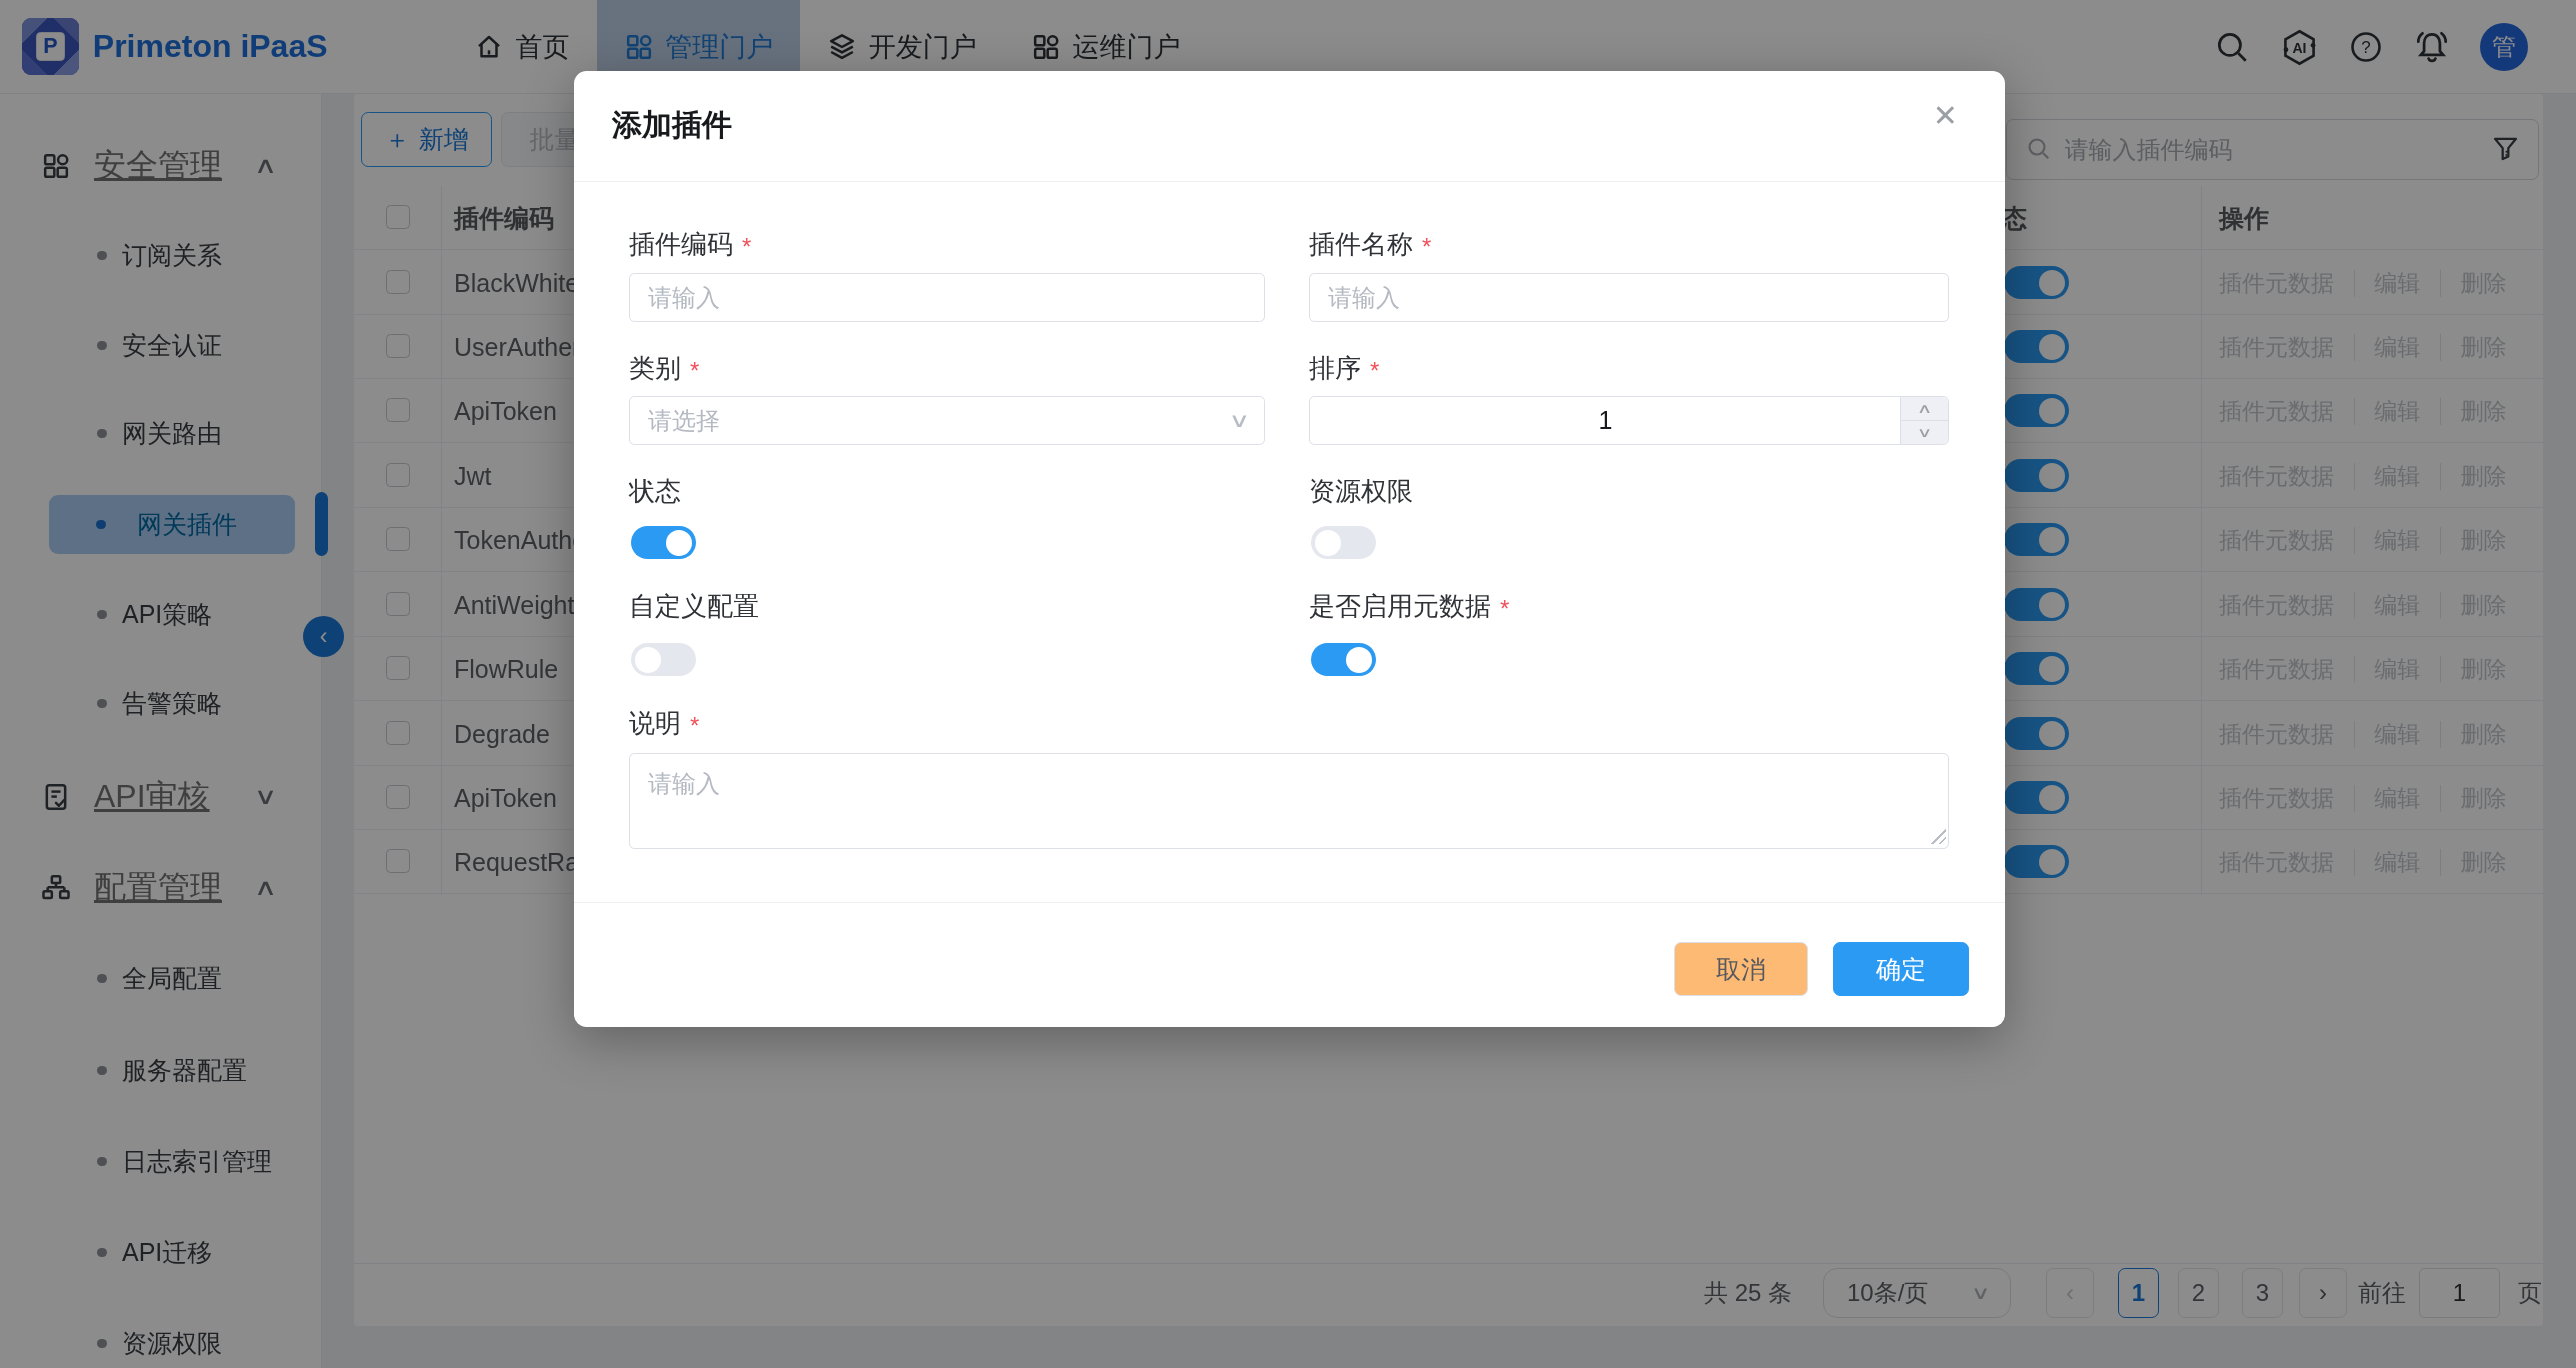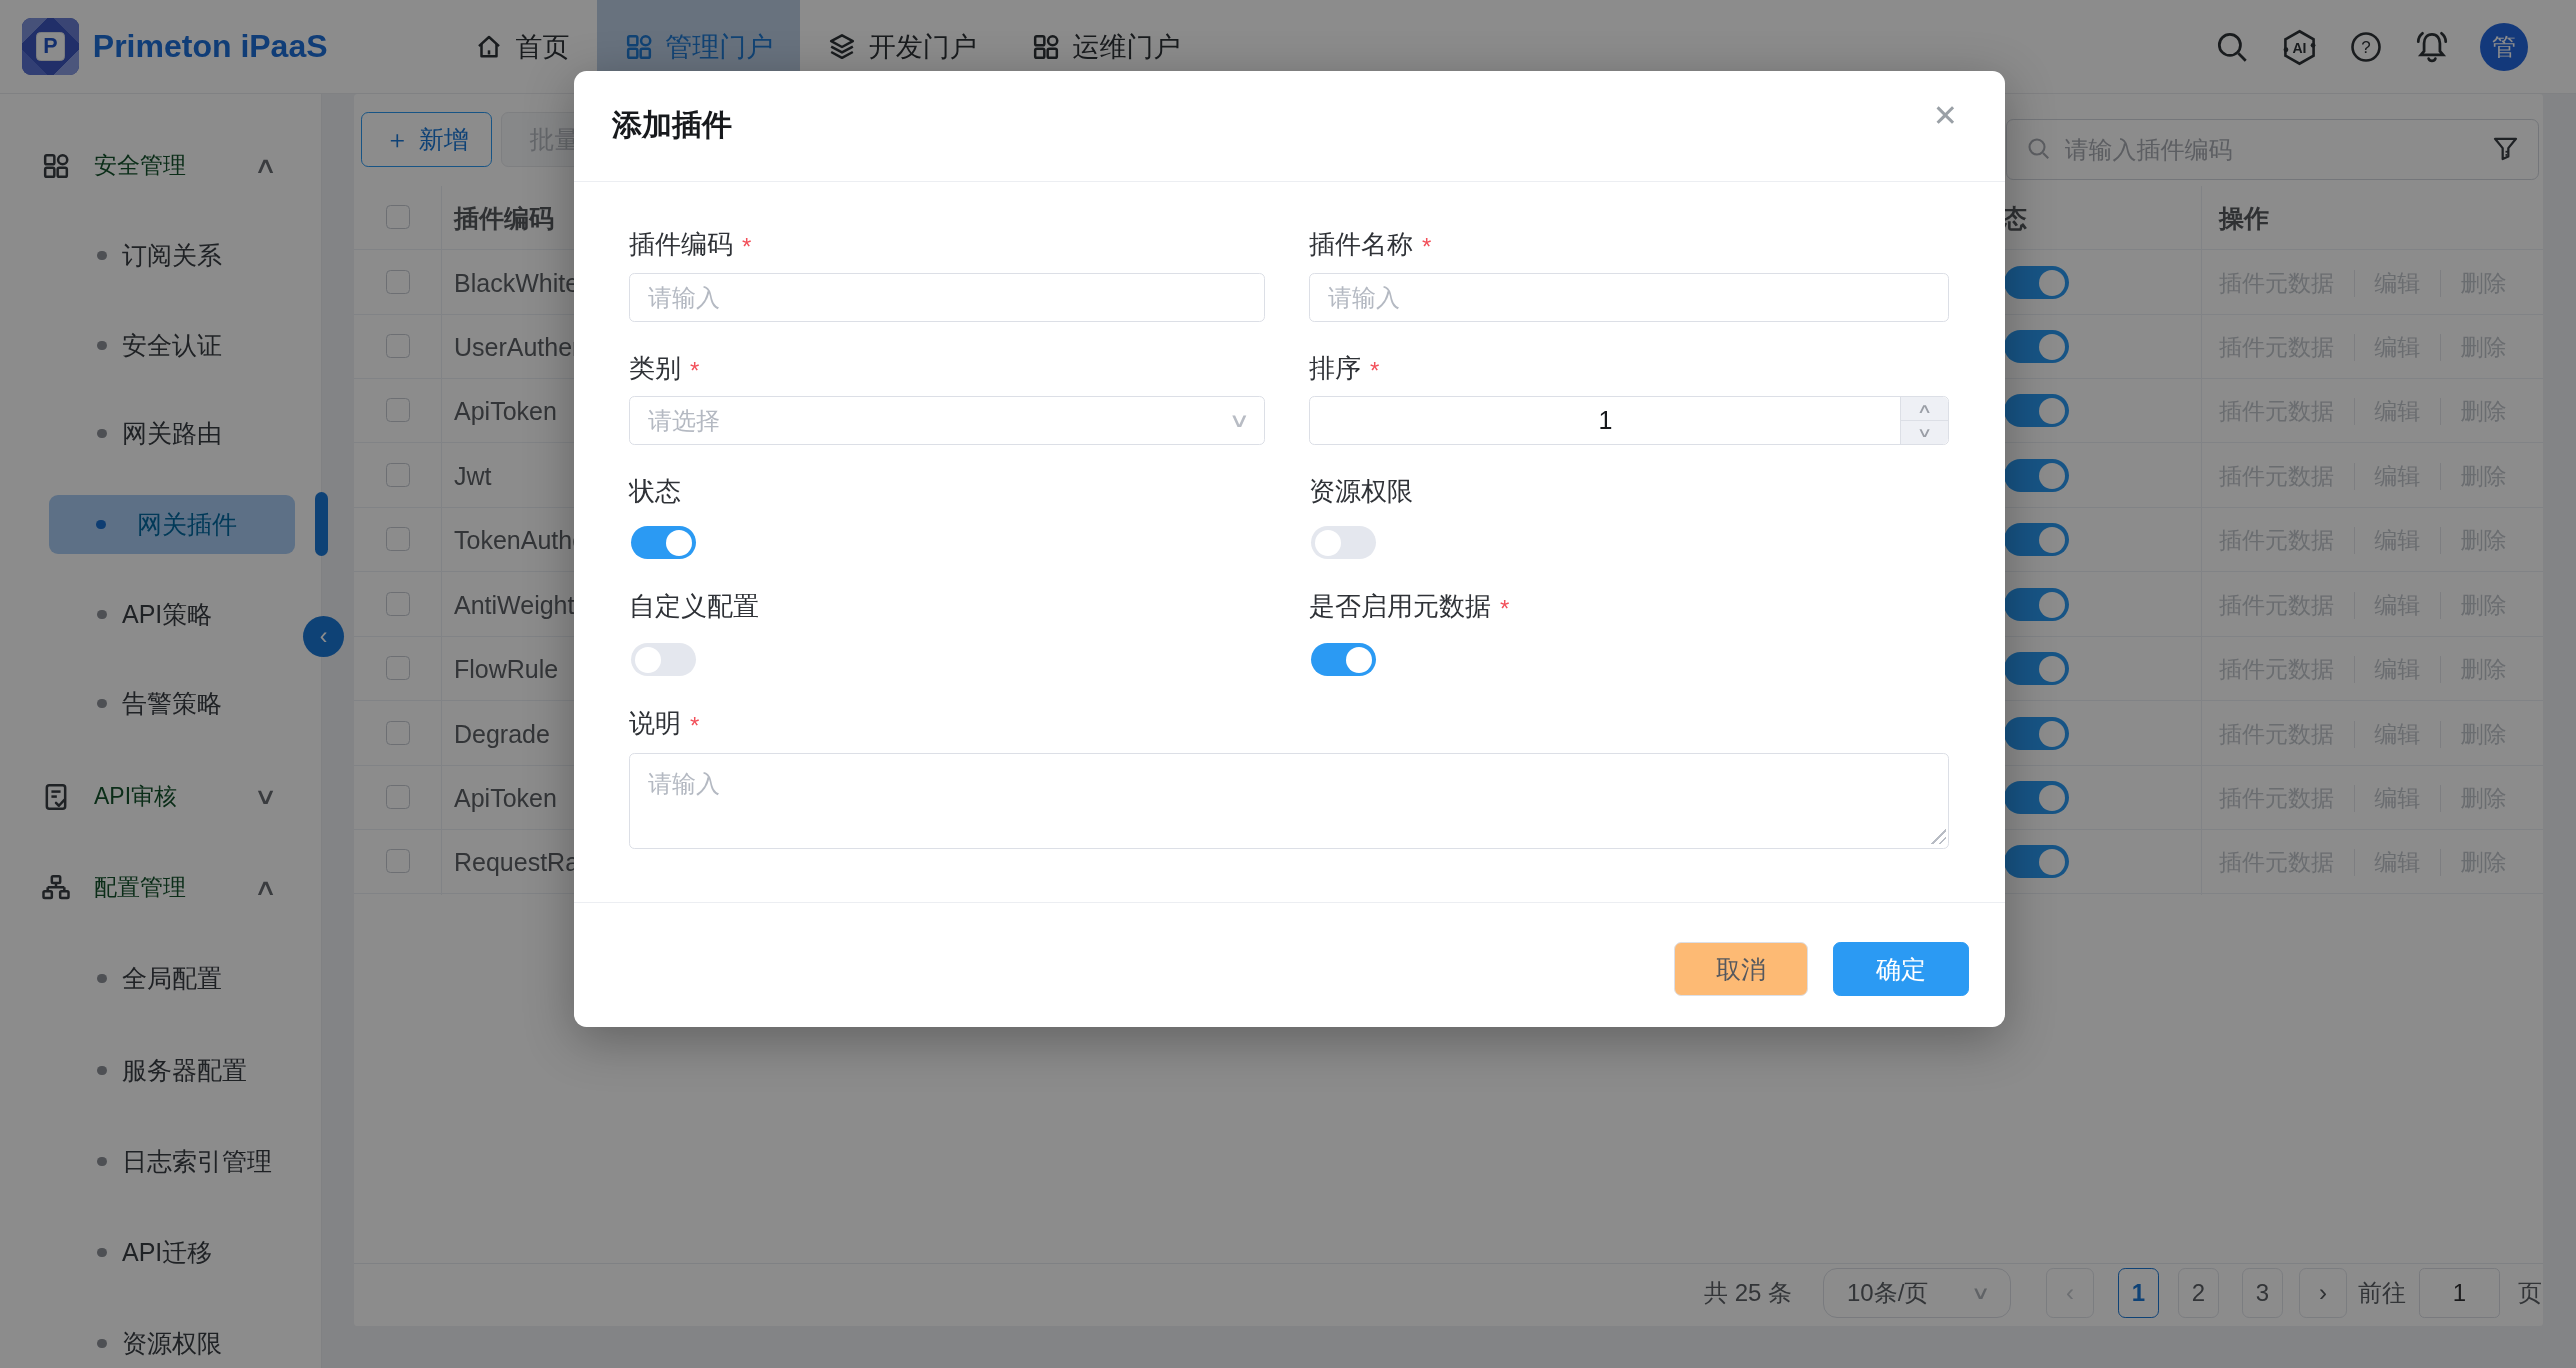--- a/index.html
+++ b/index.html
@@ -28,21 +28,21 @@
   .nav-item svg{display:block;}
   .nav-item.active{background:#bed0e6;color:#1f7ad4;}
   .nav-right{position:absolute;right:48px;top:0;height:94px;display:flex;align-items:center;gap:29px;color:#2f3338;}
   .icon-btn{display:flex;align-items:center;justify-content:center;}
   .avatar{width:48px;height:48px;border-radius:50%;background:#2468e0;color:#fff;font-size:24px;display:flex;align-items:center;justify-content:center;}
 
   
   .sidebar{position:absolute;left:0;top:94px;width:322px;height:1274px;background:#fff;border-right:0.9px solid #e9ebef;z-index:5;}
   .srow{position:absolute;left:0;width:100%;height:59px;display:flex;align-items:center;cursor:pointer;}
   .srow .gicon{position:absolute;left:41px;display:flex;}
-  .srow .glabel{position:absolute;left:94px;font-size:23px;color:#14532d;}
+  .srow .glabel{position:absolute;left:94px;font-size:32px;color:#737373;text-decoration:underline;}
   .srow .gchev{position:absolute;right:47px;font-size:23px;color:#6a6e74;transform:scaleX(1.4);}
   .srow .dot{position:absolute;left:97px;width:9.8px;height:9.8px;border-radius:50%;background:#8f939a;}
   .srow .clabel{position:absolute;left:122px;font-size:25px;color:#3a3e44;}
   .srow.sel{background:#a9cdf4;left:49px;width:246px;border-radius:9px;}
   .srow.sel .dot{left:47px;background:#1a6fd0;}
   .srow.sel .clabel{left:88px;color:#0369a1;}
   .sel-indicator{position:absolute;left:315px;top:398px;width:12.5px;height:64px;border-radius:7.2px;background:#1a78d8;}
   .collapse-btn{position:absolute;left:303px;top:616px;width:41px;height:41px;border-radius:50%;background:#1a78d8;color:#fff;
     display:flex;align-items:center;justify-content:center;font-size:23px;z-index:6;cursor:pointer;}
 

